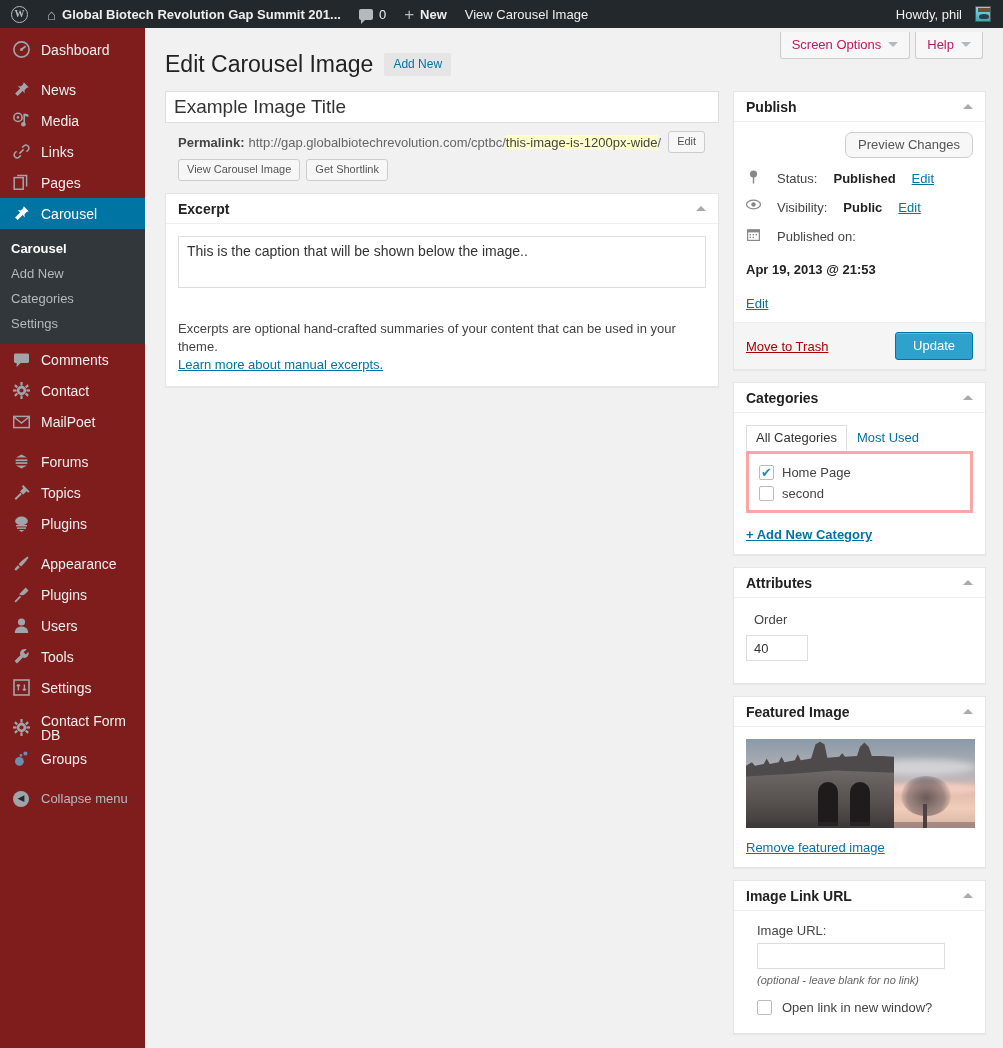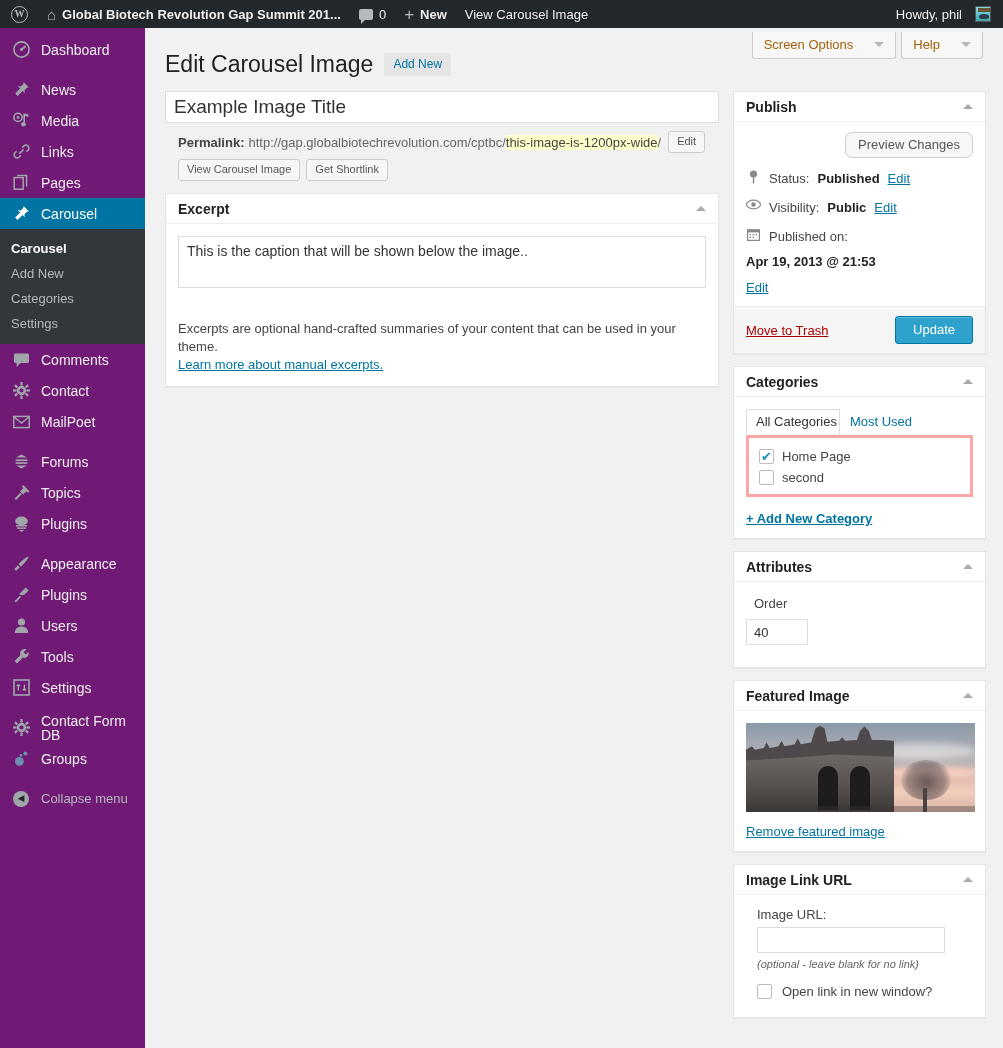--- a/index.html
+++ b/index.html
@@ -67,21 +67,21 @@
   .avatar::after {
     content: ""; position: absolute; left: 3px; bottom: 2px;
     width: 10px; height: 5px; border-radius: 50% 50% 40% 40%;
     background: #2e3d48;
   }
 
   
   #sidebar {
     position: absolute; top: 28px; left: 0;
     width: 145px; height: 1020px;
-    background: #701a75;
+    background: #7f1d1d;
     font-size: 14px;
   }
   .menu-row {
     display: flex; align-items: center;
     height: 31px; padding-left: 11px;
     color: #eee; gap: 10px; position: relative;
   }
   .menu-row .mlabel { font-size: 14px; line-height: 1; }
   .menu-row.active {
     background: #0074a2; color: #fff; font-weight: normal;
@@ -124,22 +124,22 @@
   }
 
   .screen-meta {
     position: absolute; right: 20px; top: 4px;
     display: flex; gap: 5px;
   }
   .meta-btn {
     background: #f7f7f7; border: 1px solid #ccc; border-top: none;
     border-radius: 0 0 3px 3px;
     padding: 5px 11px 6px 11px;
-    font-size: 13px; color: #a16207;
-    display: flex; align-items: center; gap: 21px; justify-content: space-between;
+    font-size: 13px; color: #be185d;
+    display: flex; align-items: center; gap: 7px; justify-content: space-between;
   }
   .caret-dn {
     width: 0; height: 0;
     border-left: 5px solid transparent;
     border-right: 5px solid transparent;
     border-top: 5px solid #b4b9be;
   }
 
   h1.page-title {
     margin: 0; padding: 22px 0 12px 20px;
@@ -211,42 +211,42 @@
   a.wplink { color: #0074a2; text-decoration: underline; }
 
   
   .pub-body { padding: 10px 12px 10px 12px; }
   .pub-top { display: flex; justify-content: flex-end; }
   .preview-btn {
     background: #f7f7f7; border: 1px solid #ccc; border-radius: 7px;
     font-size: 13px; color: #555; padding: 4px 12px 5px 12px;
   }
   .pub-line {
-    display: flex; align-items: flex-start; gap: 8px;
+    display: flex; align-items: flex-start; gap: 16px;
     margin-top: 12px; font-size: 13px; color: #444; line-height: 17px;
   }
   .pub-line .pico { width: 15px; flex: 0 0 15px; color: #888; display:flex; justify-content:center; }
   .pub-line b { color: #222; }
   .pub-sub-edit { padding-left: 0; margin-top: 1px; }
   .pub-foot {
     border-top: 1px solid #eee; background: #f5f5f5;
     padding: 9px 12px; display: flex;
     align-items: center; justify-content: space-between; text-align: right;
   }
   .trash-link { color: #a00; font-size: 13px; }
   .update-btn {
     background: #2ea2cc; border: 1px solid #0074a2;
     border-radius: 3px; color: #fff; font-size: 13px;
     padding: 5px 17px 6px 17px; box-shadow: inset 0 1px 0 rgba(120,200,230,.6);
   }
 
   
   .cat-tabs { display: flex; border-bottom: 1px solid #ddd; margin-bottom: -1px; }
   .cat-tab {
-    font-size: 13px; padding: 4px 2px 5px 9px;
+    font-size: 13px; padding: 4px 9px 5px 9px;
     color: #0074a2; border: 1px solid transparent; border-bottom: none;
   }
   .cat-tab.active {
     background: #fff; border-color: #ddd; color: #333;
     border-bottom: 1px solid #fff; position: relative; z-index: 2;
   }
   .cat-list {
     border: 3px solid #fca5a5; padding: 8px 10px; height: 62px;
     background: #fff;
   }

